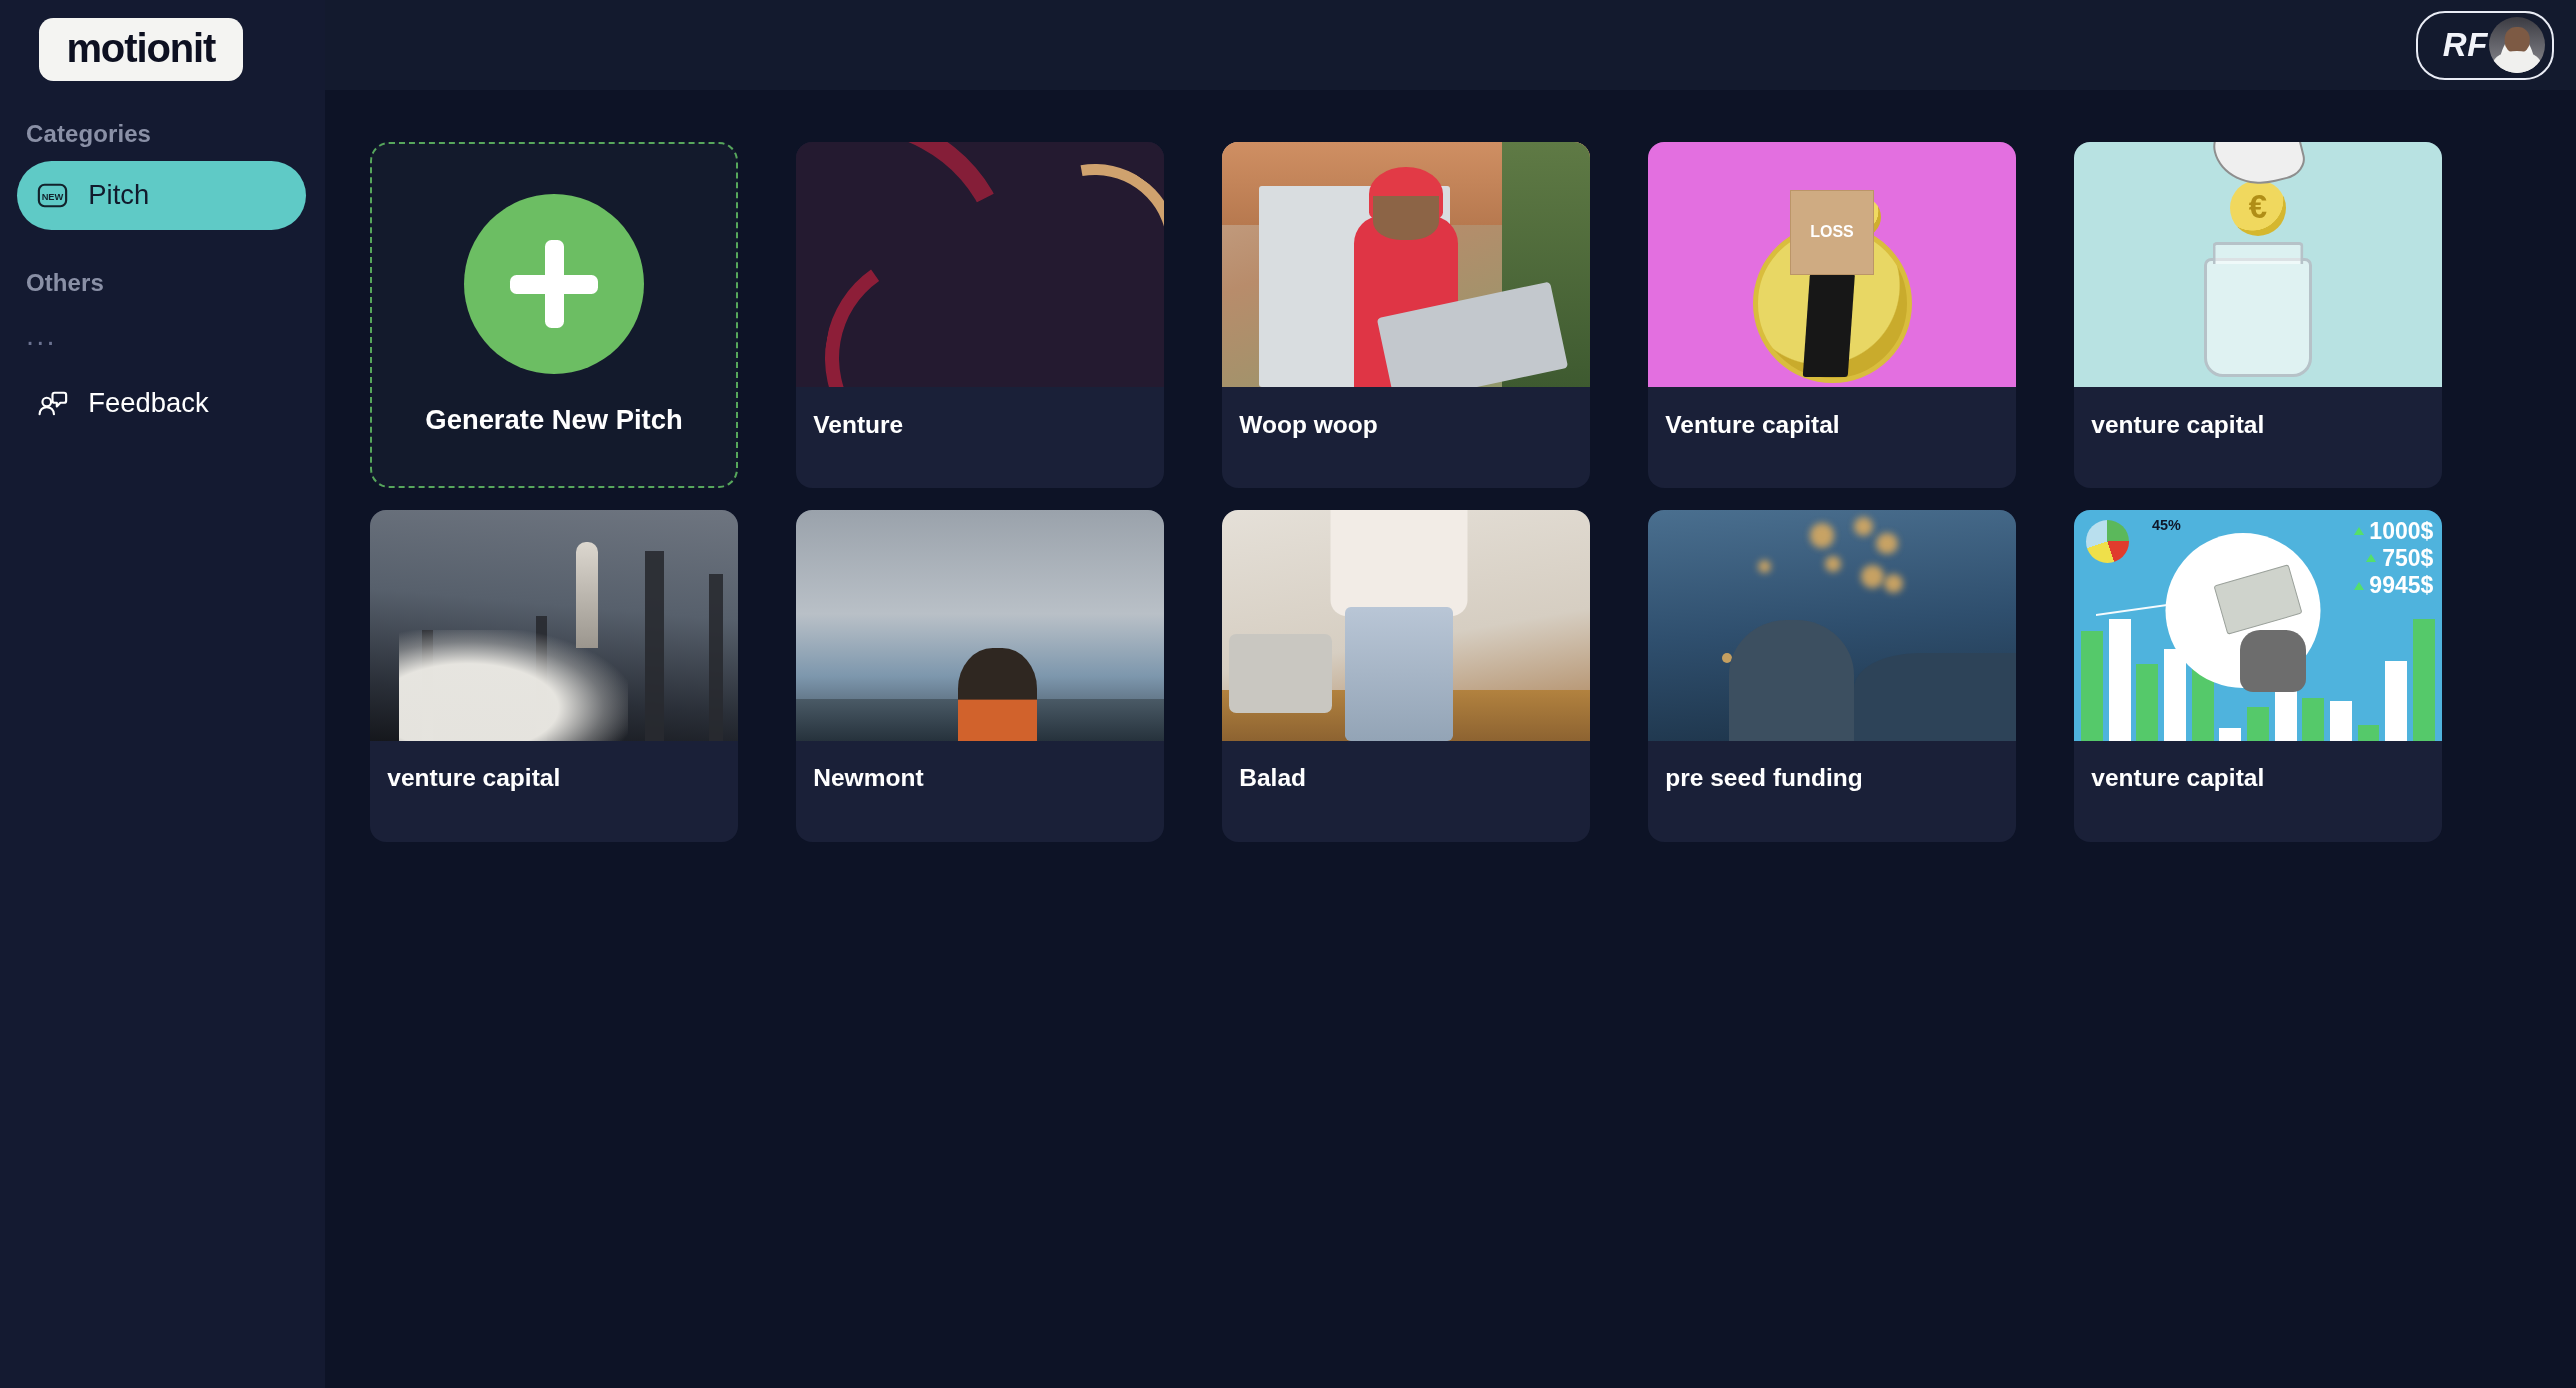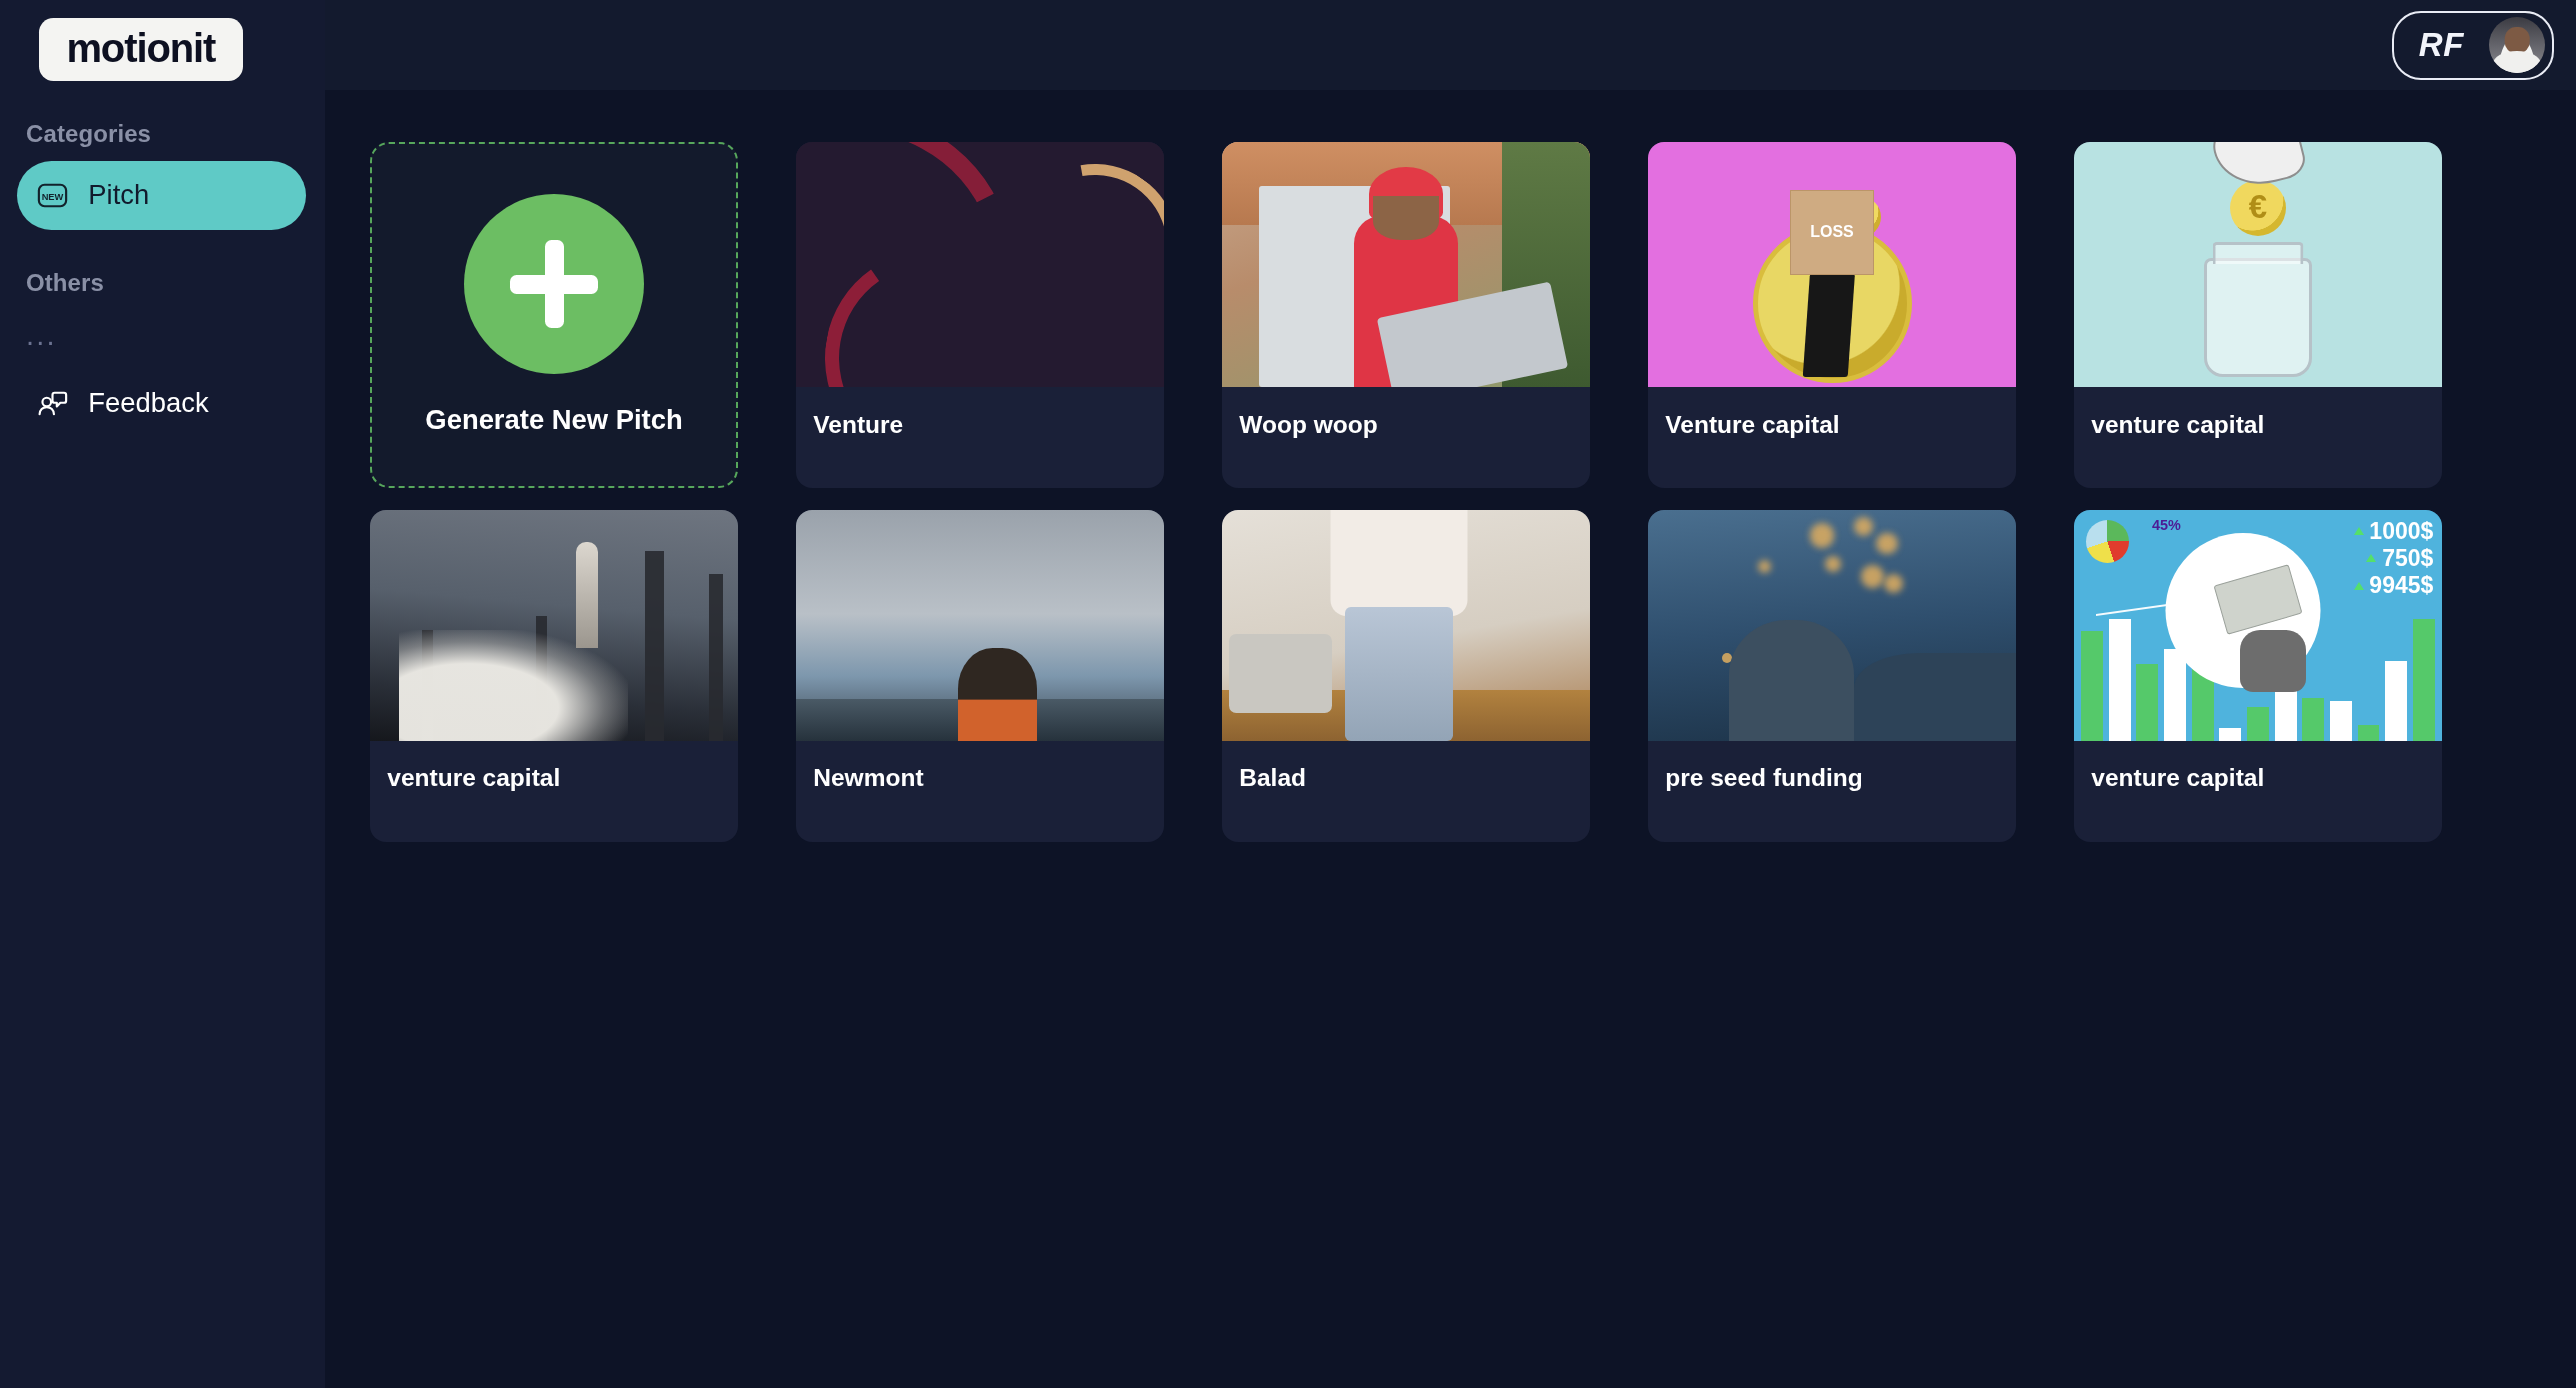--- a/index.html
+++ b/index.html
@@ -64,21 +64,21 @@
   .sb-item.plain { margin-top: 27.4px; }
 
   
   .main { flex: 1; height: 1388px; background: #0d1326; position: relative; }
   .topbar {
     height: 90px; background: #131a2e;
     display: flex; align-items: center; justify-content: flex-end;
     padding-right: 21.6px;
   }
   .avatar-chip {
-    display: flex; align-items: center; gap: 25px;
+    display: flex; align-items: center; gap: 1px;
     border: 2.2px solid #e9ecf5;
     border-radius: 29px;
     padding: 5px 7.2px 5px 24.5px;
     height: 69px;
   }
   .avatar-initials {
     font-size: 33px; font-weight: 700; font-style: italic;
     color: #f2f4fa; letter-spacing: 0.7px;
   }
   .avatar-img {
@@ -258,21 +258,21 @@
   }
   .t-chart .fist{
     position:absolute; left:54%; top:52%; transform:translateX(-50%);
     width:66px; height:62px; background:#6d6d6d; border-radius: 20px 20px 13px 13px;
   }
   .t-chart .pie{
     position:absolute; left:11.5px; top:10px; width:43px; height:43px; border-radius:50%;
     background: conic-gradient(#5bb85b 0 25%, #e03c2d 25% 45%, #efe04a 45% 70%, #b9dfee 70% 100%);
   }
   .t-chart .pct{
-    position:absolute; left:78px; top:7.2px; color:#4c1d95; font-size:14.4px; font-weight:700;
+    position:absolute; left:78px; top:7.2px; color:#0f172a; font-size:14.4px; font-weight:700;
   }
   .t-chart .readouts{
     position:absolute; right:8.7px; top:10px; text-align:right;
     display:flex; flex-direction:column; gap:4.3px;
   }
   .t-chart .readout{
     color:#ffffff; font-size:23px; font-weight:700; display:flex; align-items:center;
     justify-content:flex-end; gap:5.8px; line-height:1;
   }
   .t-chart .tri{

